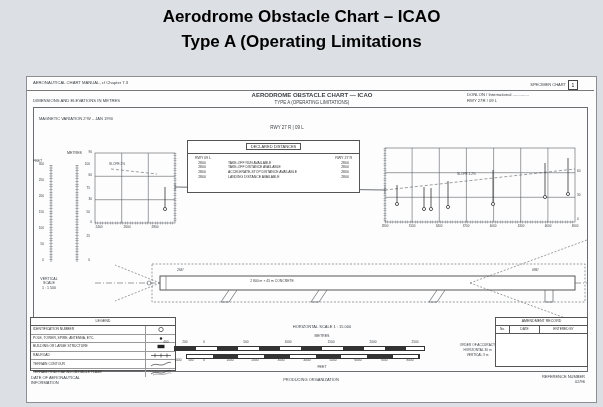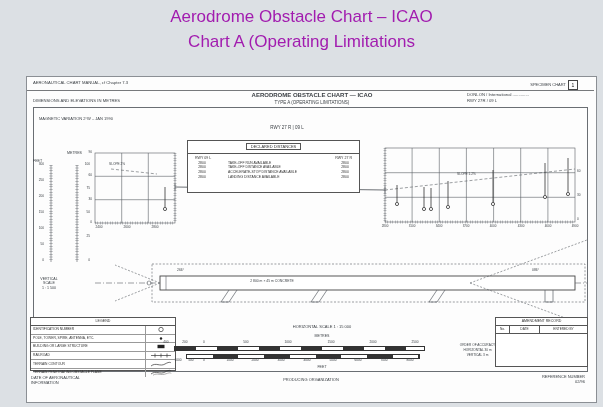--- a/index.html
+++ b/index.html
@@ -5,21 +5,21 @@
   html,body{margin:0;padding:0;}
   body{
     width:603px;height:407px;overflow:hidden;
     background:#dce0e4;
     font-family:"Liberation Sans", sans-serif;
     position:relative;
   }
   .abs{position:absolute;}
   .slide-title{
     width:603px;text-align:center;padding-top:5px;
-    font-size:17px;font-weight:400;color:#a21caf;line-height:1.45;
+    font-size:17px;font-weight:700;color:#000000;line-height:1.45;
   }
   .paper{
     position:absolute;left:26px;top:76px;width:569px;height:325px;
     background:#fdfdfd;border:1px solid #8b8f94;color:#333;
   }
   .t{position:absolute;color:#3a3f44;white-space:nowrap;}
   .ctr{text-align:center;}
   .rgt{text-align:right;}
   .fs3{font-size:3px;line-height:1.1;}
   .fs32{font-size:3.2px;line-height:1.15;}
@@ -60,21 +60,21 @@
   .am-title{border-bottom:1px solid #555;height:7px;text-align:center;font-size:3.6px;line-height:7px;}
   .am-head{display:grid;grid-template-columns:14px 30px 1fr;height:6.5px;border-bottom:1px solid #555;font-size:3.2px;line-height:6.5px;text-align:center;}
   .am-head span{border-right:1px solid #555;}
   .am-head span:last-child{border-right:none;}
 </style>
 </head>
 <body>
 
 <div class="slide-title">
   <div>Aerodrome Obstacle Chart – ICAO</div>
-  <div>Chart A (Operating Limitations</div>
+  <div>Type A (Operating Limitations</div>
 </div>
 
 <div class="paper">
 
   <div class="t fs42" style="left:6px;top:3px;">AERONAUTICAL CHART MANUAL, cf Chapter 7.3</div>
   <div class="t fs4" style="left:455px;top:3px;width:96px;text-align:right;">
     <span>SPECIMEN CHART</span><span class="specbox">1</span>
   </div>
   <div class="hline" style="left:0;top:13px;width:567px;"></div>
 

